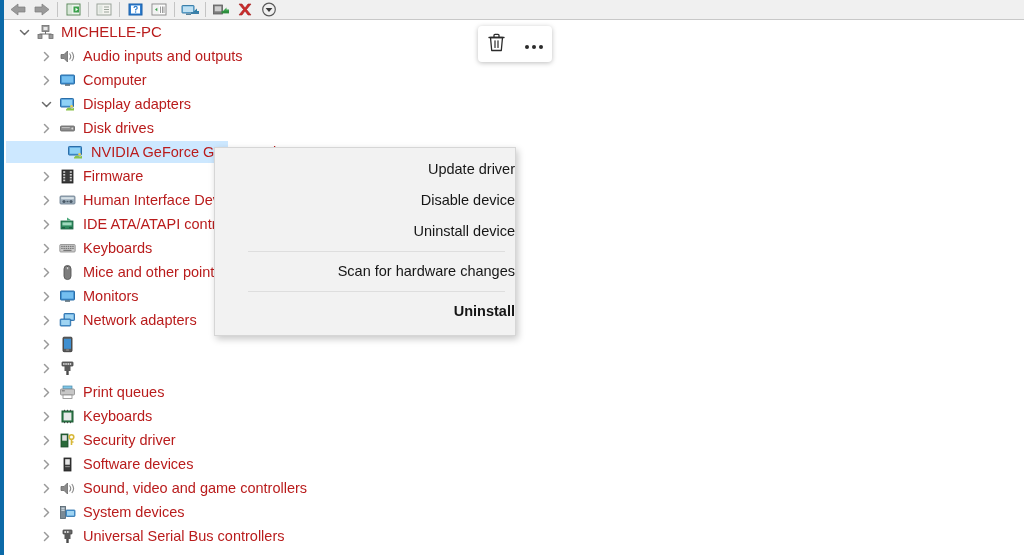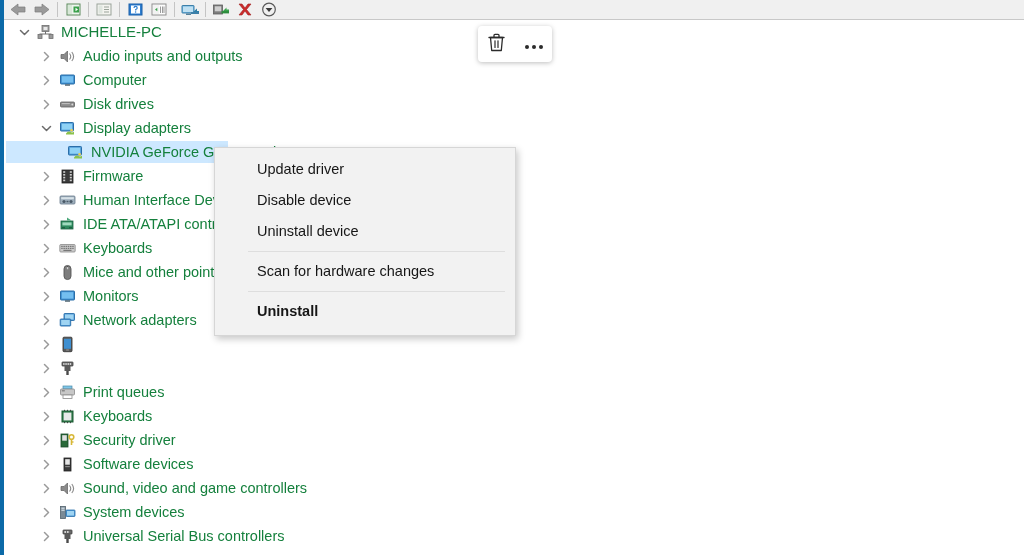--- a/index.html
+++ b/index.html
@@ -80,21 +80,21 @@
     background: #ffffff;
     z-index: 10;
     overflow: hidden;
   }
   .tree-row {
     position: relative;
     height: 24px;
     display: flex;
     align-items: center;
     font-size: 14.5px;
-    color: #15803d;
+    color: #b91c1c;
     white-space: nowrap;
   }
   .tree-row.root { font-size: 15px; }
   .tree-row .twisty {
     width: 20px;
     height: 24px;
     display: flex;
     align-items: center;
     justify-content: center;
     flex: 0 0 auto;
@@ -137,20 +137,21 @@
     z-index: 30;
     padding: 6px 0 8px 0;
   }
   .ctx-item {
     height: 31px;
     line-height: 31px;
     padding-left: 42px;
     font-size: 14.5px;
     color: #161616;
     white-space: nowrap;
+    text-align: right;
   }
   .ctx-item.bold { font-weight: bold; }
   .ctx-sep {
     height: 1px;
     background: #dedede;
     margin: 4px 10px 4px 33px;
   }
 
   
   #floating-actions {
@@ -332,48 +333,48 @@
           <rect x="2.8" y="4.2" width="11.4" height="6.4" fill="#74bff0"></rect>
           <rect x="6" y="12.2" width="5" height="1.6" fill="#5a6e7a"></rect>
         </svg>
       </span>
       <span class="lbl">Computer</span>
     </div>
 
     <div class="tree-row indent-1">
       <span class="twisty">
         <svg width="11" height="11" viewBox="0 0 11 11">
-            <path d="M3.5 1.5 L7.5 5.5 L3.5 9.5" stroke="#9a9a9a" stroke-width="1.5" fill="none" stroke-linecap="round" stroke-linejoin="round"></path>
-          </svg>
-      </span>
-      <span class="ico">
-        <svg width="17" height="17" viewBox="0 0 17 17">
-          <rect x="1.5" y="6" width="14" height="5" rx="1" fill="#8d8d8d" stroke="#5f5f5f" stroke-width="0.8"></rect>
-          <rect x="2.8" y="7.2" width="8" height="0.9" fill="#c9c9c9"></rect>
-          <circle cx="13.3" cy="8.5" r="0.9" fill="#d9d9d9"></circle>
-        </svg>
-      </span>
-      <span class="lbl">Disk drives</span>
-    </div>
-
-    <div class="tree-row indent-1">
-      <span class="twisty">
-        <svg width="11" height="11" viewBox="0 0 11 11">
             <path d="M1.5 3.5 L5.5 7.5 L9.5 3.5" stroke="#6a6a6a" stroke-width="1.5" fill="none" stroke-linecap="round" stroke-linejoin="round"></path>
           </svg>
       </span>
       <span class="ico">
         <svg width="17" height="17" viewBox="0 0 17 17">
           <rect x="1.5" y="2.5" width="13" height="8.5" rx="0.8" fill="#4e9ad8" stroke="#2a6ea8" stroke-width="1"></rect>
           <rect x="2.8" y="3.7" width="10.4" height="6" fill="#8fd2f5"></rect>
           <path d="M7 13.5 q2 -3 4.5 -1.5 q2 1.2 3.5 -0.5 l0 3 l-8 0 Z" fill="#8bc24a"></path>
           <circle cx="12.6" cy="10.2" r="1.3" fill="#f2d24a"></circle>
         </svg>
       </span>
       <span class="lbl">Display adapters</span>
+    </div>
+
+    <div class="tree-row indent-1">
+      <span class="twisty">
+        <svg width="11" height="11" viewBox="0 0 11 11">
+            <path d="M3.5 1.5 L7.5 5.5 L3.5 9.5" stroke="#9a9a9a" stroke-width="1.5" fill="none" stroke-linecap="round" stroke-linejoin="round"></path>
+          </svg>
+      </span>
+      <span class="ico">
+        <svg width="17" height="17" viewBox="0 0 17 17">
+          <rect x="1.5" y="6" width="14" height="5" rx="1" fill="#8d8d8d" stroke="#5f5f5f" stroke-width="0.8"></rect>
+          <rect x="2.8" y="7.2" width="8" height="0.9" fill="#c9c9c9"></rect>
+          <circle cx="13.3" cy="8.5" r="0.9" fill="#d9d9d9"></circle>
+        </svg>
+      </span>
+      <span class="lbl">Disk drives</span>
     </div>
 
     <div class="tree-row indent-2 selected">
       <span class="selbg"></span>
       <span class="ico">
         <svg width="17" height="17" viewBox="0 0 17 17">
           <rect x="1.5" y="2.5" width="13" height="8.5" rx="0.8" fill="#4e9ad8" stroke="#2a6ea8" stroke-width="1"></rect>
           <rect x="2.8" y="3.7" width="10.4" height="6" fill="#8fd2f5"></rect>
           <path d="M7 13.5 q2 -3 4.5 -1.5 q2 1.2 3.5 -0.5 l0 3 l-8 0 Z" fill="#8bc24a"></path>
           <circle cx="12.6" cy="10.2" r="1.3" fill="#f2d24a"></circle>

